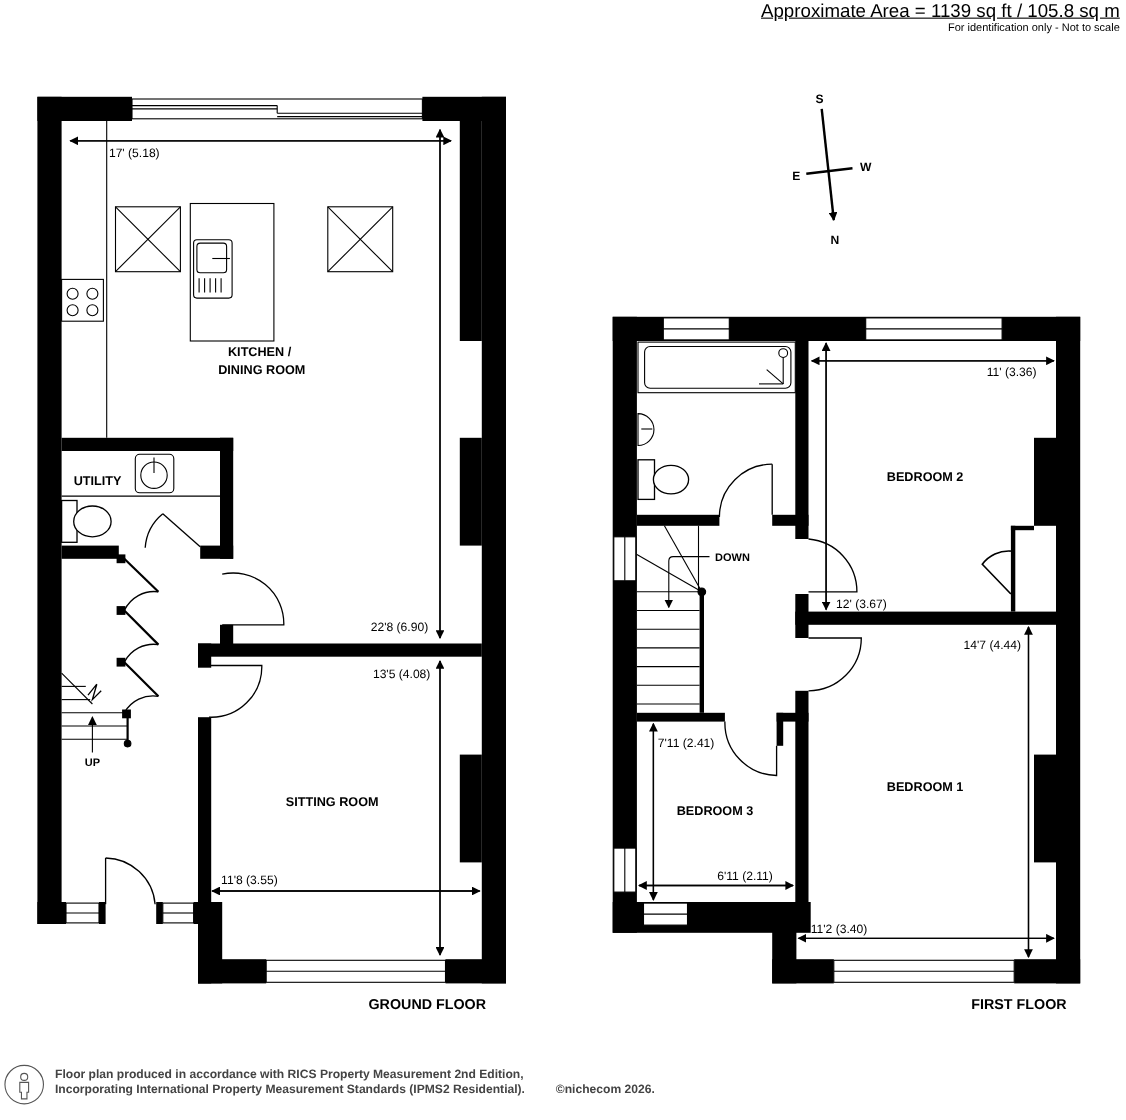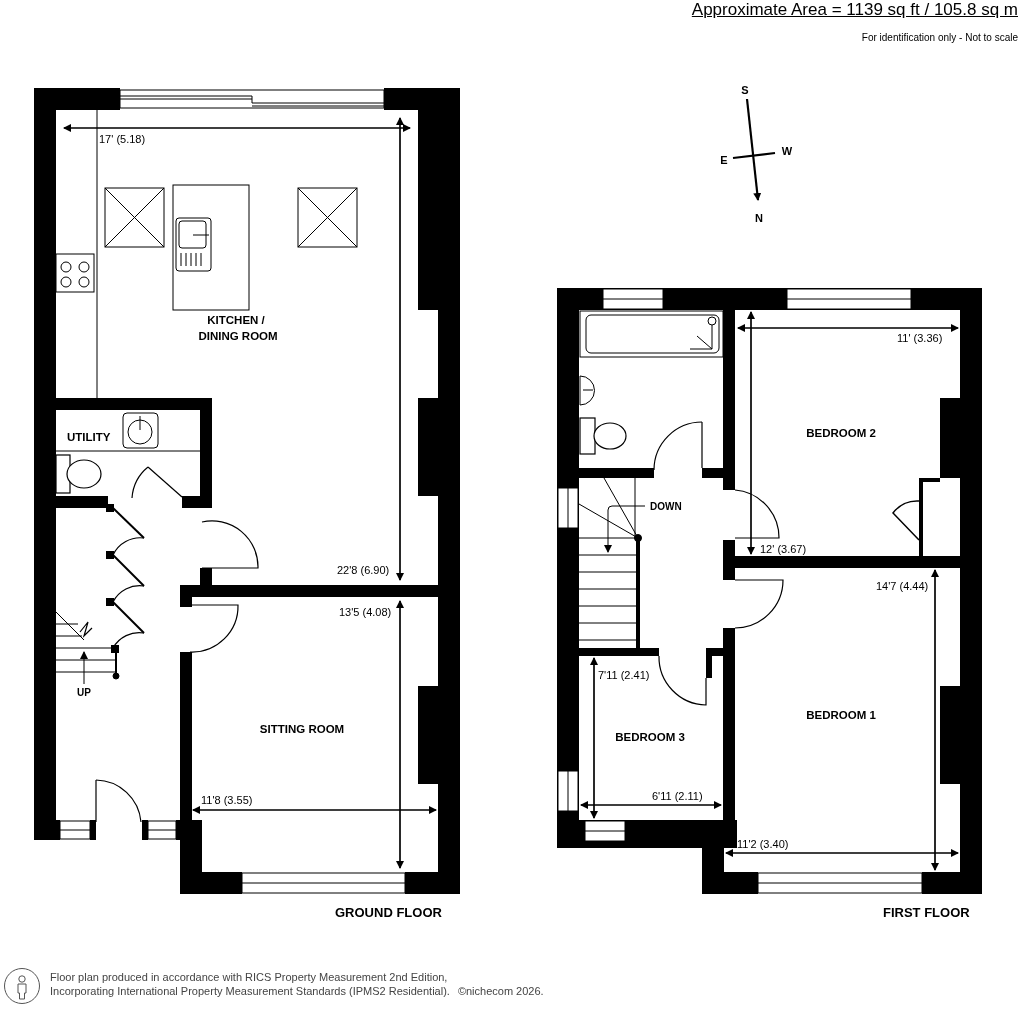--- a/index.html
+++ b/index.html
@@ -1,28 +1,28 @@
 <!DOCTYPE html>
 <html><head>
   <meta charset="utf-8">
   <style>
     html, body { margin: 0; padding: 0; background: #ffffff; }
     body { width: 1024px; height: 1018px; position: relative; overflow: hidden; font-family: "Liberation Sans", sans-serif; color: #000; }
     .area-title { position: absolute; right: 6px; top: 0; font-size: 17px; white-space: nowrap; text-decoration: underline; }
-    .area-note { position: absolute; right: 6px; top: 32px; font-size: 10px; white-space: nowrap; padding-left: 29px; }
+    .area-note { position: absolute; right: 6px; top: 20px; font-size: 10px; white-space: nowrap; padding-left: 29px; }
     svg.plan { position: absolute; left: 0; top: 0; }
     .lbl { font-family: "Liberation Sans", sans-serif; font-weight: bold; font-size: 11.5px; fill: #000; }
     .dim { font-family: "Liberation Sans", sans-serif; font-size: 11px; fill: #000; }
     .floor-lbl { font-family: "Liberation Sans", sans-serif; font-weight: bold; font-size: 13px; fill: #000; }
     .compass { font-family: "Liberation Sans", sans-serif; font-weight: bold; font-size: 11px; fill: #000; }
     .footer { position: absolute; left: 0; top: 964px; width: 700px; height: 52px; }
     .footer-icon { position: absolute; left: 4px; top: 4px; width: 34px; height: 34px; border: 1px solid #555; border-radius: 50%; }
     .footer-text { position: absolute; left: 50px; top: 6px; font-size: 11px; color: #444; line-height: 14px; }
-    .footer-text div { white-space: nowrap; }
-    .copyright { margin-left: 8px; }
+    .footer-text div { white-space: nowrap; font-weight: bold; }
+    .copyright { margin-left: 28px; }
   </style>
 </head>
 <body>
 
 <div class="area-title">Approximate Area = 1139 sq ft / 105.8 sq m</div>
 <div class="area-note">For identification only - Not to scale</div>
 
 <svg class="plan" width="1024" height="1018" viewBox="0 0 1024 1018" xmlns="http://www.w3.org/2000/svg">
   <defs>
     <marker id="ah" markerWidth="8" markerHeight="8" refX="7" refY="4" orient="auto" markerUnits="userSpaceOnUse">

